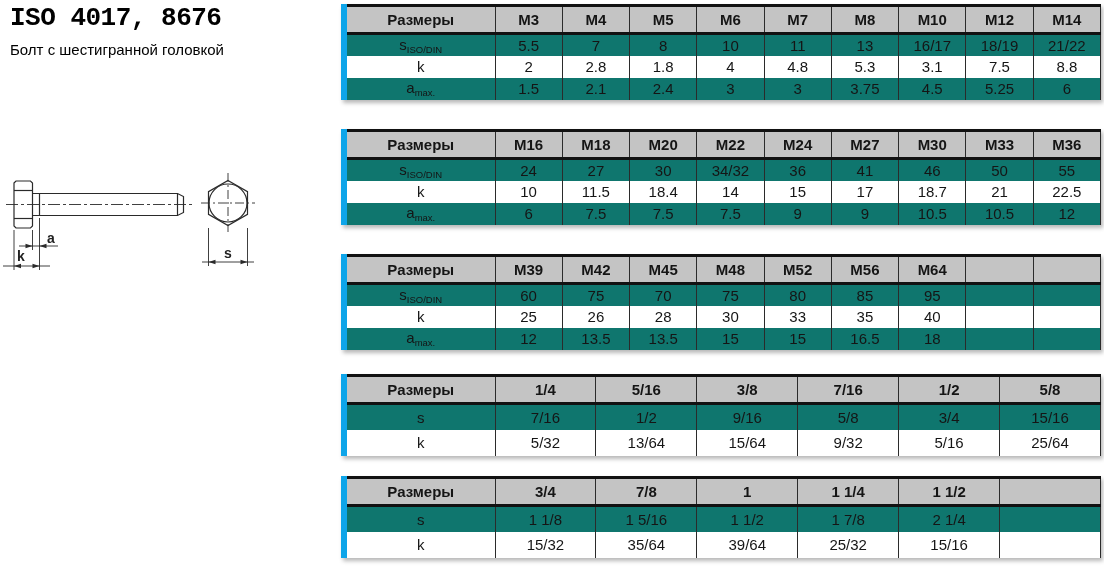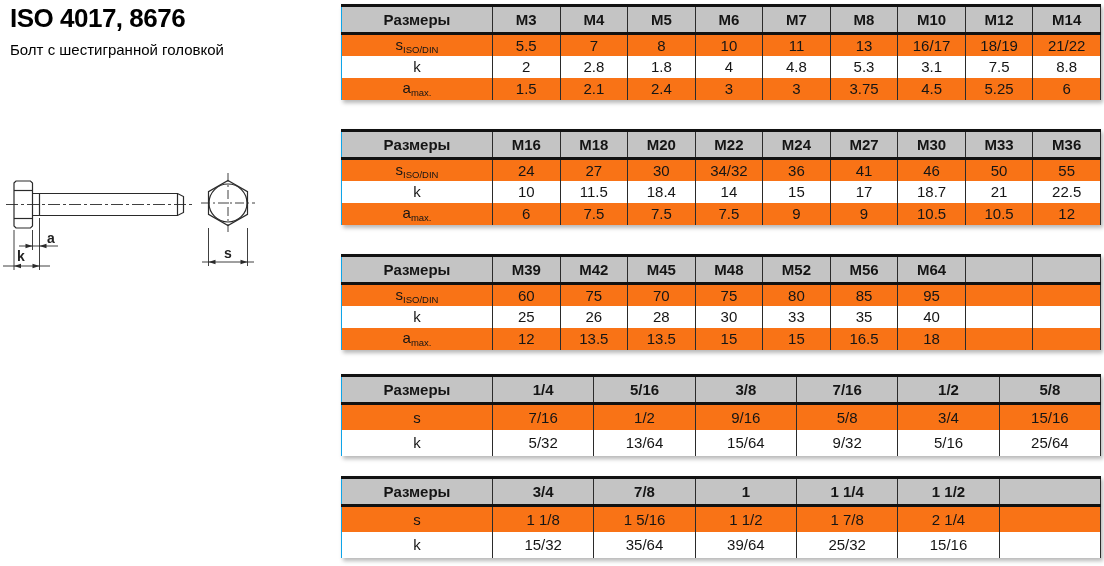--- a/index.html
+++ b/index.html
@@ -1,44 +1,44 @@
 <!DOCTYPE html>
 <html><head>
 <meta charset="utf-8">
 <style>
   html,body{margin:0;padding:0;background:#fff;}
   .canvas{position:relative;width:1104px;height:566px;background:#ffffff;overflow:hidden;
           font-family:"Liberation Sans",sans-serif;color:#151515;}
 
   
   .title-block{position:absolute;left:10px;top:2px;width:330px;}
-  .title-line{font-size:26px;font-weight:700;line-height:33px;letter-spacing:-0.5px;color:#000;}
+  .title-line{font-size:26px;font-weight:700;line-height:33px;letter-spacing:-0.5px;color:#000;font-family:Liberation Mono, monospace;}
   .desc-line{font-size:15px;font-weight:400;line-height:29px;color:#000;}
 
   
   .drawing{position:absolute;left:0;top:150px;}
   .drawing text{font-family:"Liberation Sans",sans-serif;font-weight:700;font-size:14px;fill:#222;}
 
   
   .table-slot{position:absolute;left:341px;width:760px;}
   #slot-0{top:4px}
   #slot-1{top:129px}
   #slot-2{top:254px}
   #slot-3{top:374px}
   #slot-4{top:476px}
 
   table.dim{width:100%;border-collapse:collapse;table-layout:fixed;background:#fff;
-            border-top:3px solid #111;border-left:1px solid #0ea5e9;border-right:1px solid #2b2b2b;
+            border-top:3px solid #111;border-left:6px solid #0ea5e9;border-right:1px solid #2b2b2b;
             box-shadow:2px 3px 4px rgba(0,0,0,0.28);}
   table.dim th,table.dim td{border-left:1px solid #2b2b2b;text-align:center;vertical-align:middle;
             font-size:15px;color:#151515;padding:0;overflow:hidden;white-space:nowrap;}
   table.dim th:first-child,table.dim td:first-child{border-left:none;}
   tr.hdr{background:#c4c4c4;height:28px;}
   tr.hdr th{font-weight:700;border-bottom:3px solid #111;}
-  tr.shaded{background:#f97316;}
+  tr.shaded{background:#0f766e;}
   tr.plain{background:#ffffff;}
   table.metric tbody tr{height:22px;}
   table.imperial tbody tr{height:26px;}
   th.rowlabel{font-weight:400;}
   .sub{font-size:9.5px;vertical-align:-3px;letter-spacing:0;}
 </style>
 </head>
 <body>
 
 <div class="canvas">

